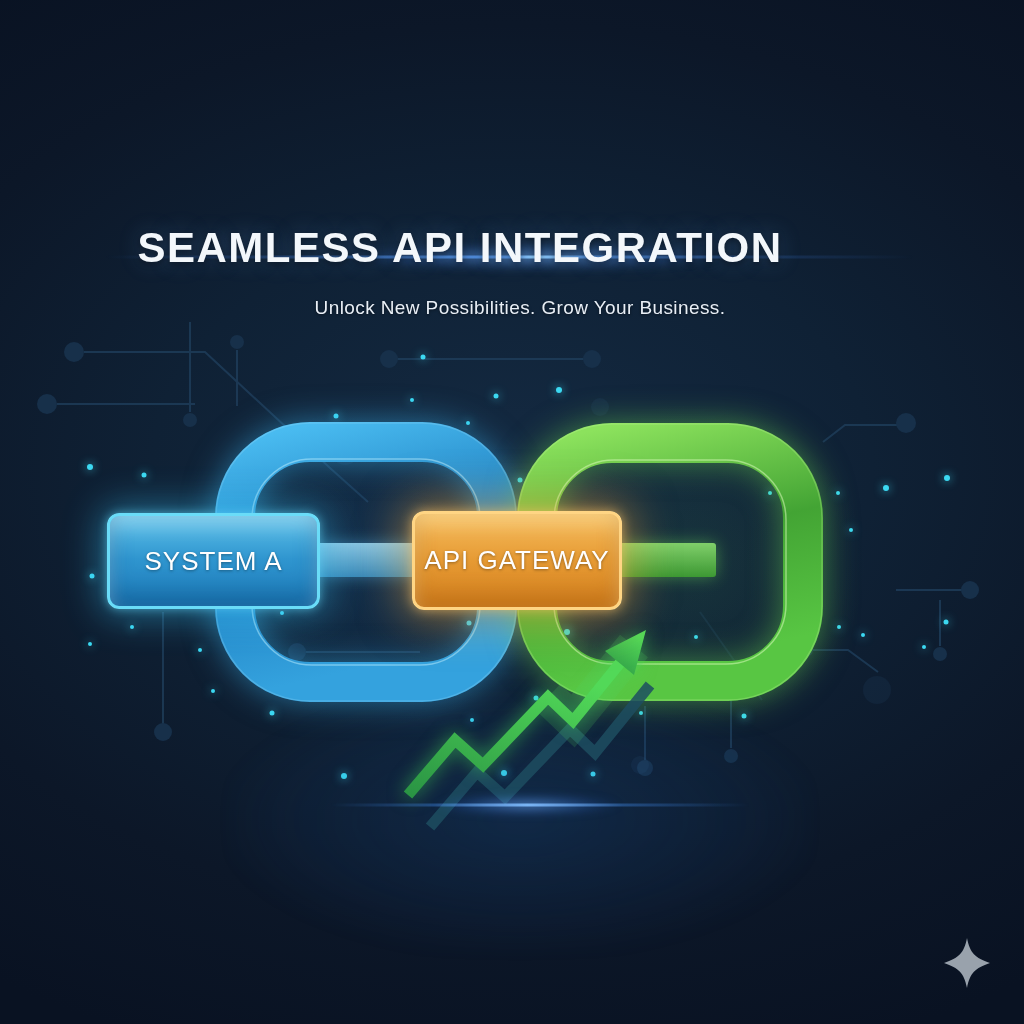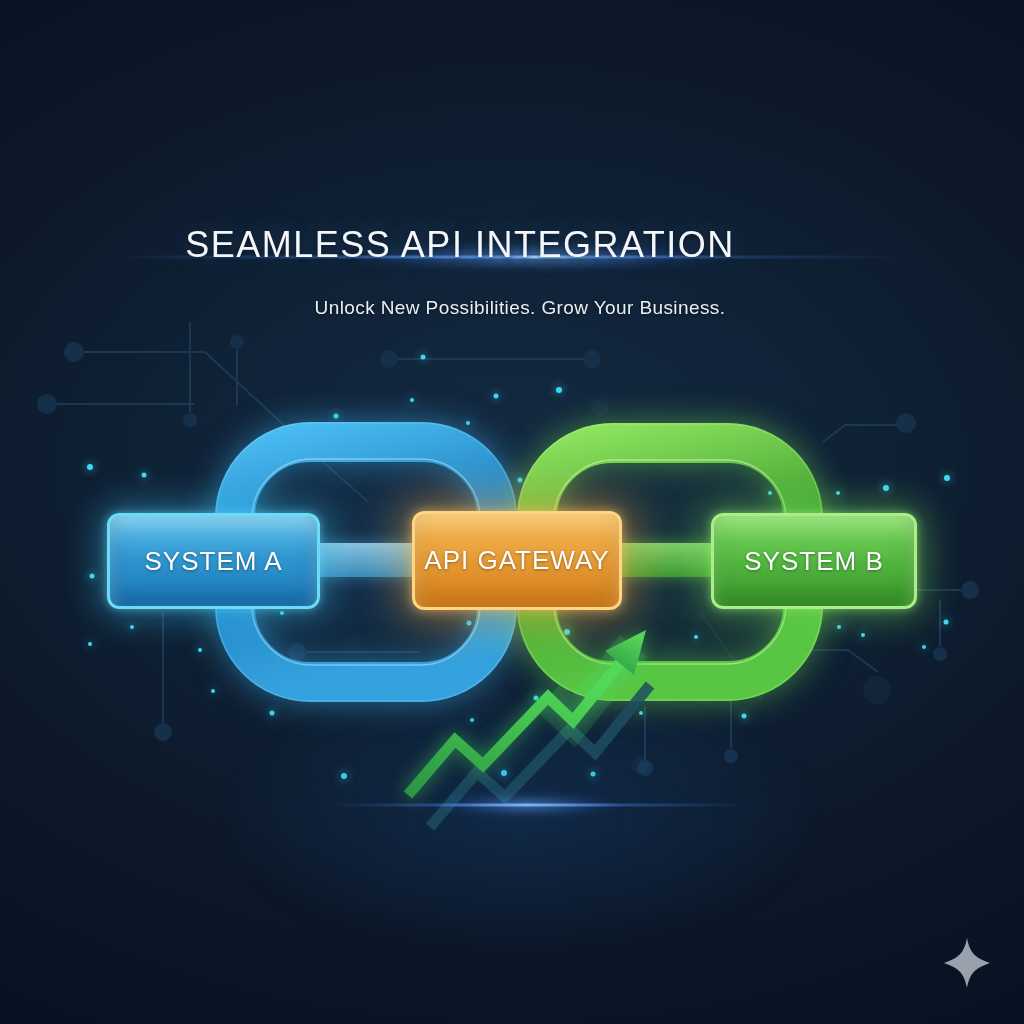--- a/index.html
+++ b/index.html
@@ -28,21 +28,21 @@
   .flare .halo { position:absolute; left:0; top:0; width:100%; height:100%; filter:blur(4px); }
   .flare-title { left:105px; top:244px; width:810px; height:26px; }
   .flare-title .beam { background:linear-gradient(90deg, transparent 0%, rgba(70,140,255,.28) 22%, rgba(95,165,255,.75) 50%, rgba(150,210,255,.95) 53%, rgba(95,165,255,.6) 60%, rgba(70,140,255,.2) 80%, transparent 100%); }
   .flare-title .halo { background:radial-gradient(ellipse 30% 60% at 53% 50%, rgba(120,185,255,.55), rgba(55,120,240,.22) 55%, transparent 78%); }
   .flare-bottom { left:330px; top:793px; width:420px; height:24px; }
   .flare-bottom .beam { background:linear-gradient(90deg, transparent 0%, rgba(70,150,255,.35) 25%, rgba(130,190,255,.9) 47%, rgba(70,150,255,.35) 70%, transparent 100%); }
   .flare-bottom .halo { background:radial-gradient(ellipse 28% 55% at 47% 50%, rgba(110,175,255,.6), rgba(50,115,235,.2) 55%, transparent 80%); }
 
   
   .title { position:absolute; left:0; top:224px; width:920px; text-align:center;
-    font-size:36px; font-weight:400; letter-spacing:1.5px; color:#f3f7fb;
+    font-size:42px; font-weight:700; letter-spacing:1.5px; color:#f3f7fb;
     text-shadow:0 2px 6px rgba(0,0,0,.4), 0 0 22px rgba(120,180,255,.28); }
   .subtitle { position:absolute; left:0; top:297px; width:1024px; text-align:center;
     font-size:19px; font-weight:400; letter-spacing:.4px; color:#e9eff6;
     text-shadow:0 1px 3px rgba(0,0,0,.45);margin-left:8px; }
 
   
   .node-box { position:absolute; height:96px; border-radius:12px;
     display:flex; align-items:center; justify-content:center;
     color:#ffffff; font-size:26px; letter-spacing:1px;
     text-shadow:0 1px 3px rgba(0,0,0,.38); }
@@ -209,23 +209,20 @@
       </g>
     </g>
   </svg>
 
   <div class="node-box node-orange">
     <span>API GATEWAY</span>
   </div>
   <div class="node-box node-blue">
     <span>SYSTEM A</span>
   </div>
-  <div class="node-box node-green">
-    <span>SYSTEM B</span>
-  </div>
 
   <div class="flare flare-bottom">
     <div class="halo"></div>
     <div class="beam"></div>
   </div>
 
   <svg class="sparkle" width="46" height="50" viewBox="0 0 46 50">
     <path d="M23 0 C26 15 31 20 46 25 C31 30 26 35 23 50 C20 35 15 30 0 25 C15 20 20 15 23 0 Z" fill="#99a2ac"></path>
   </svg>
 

